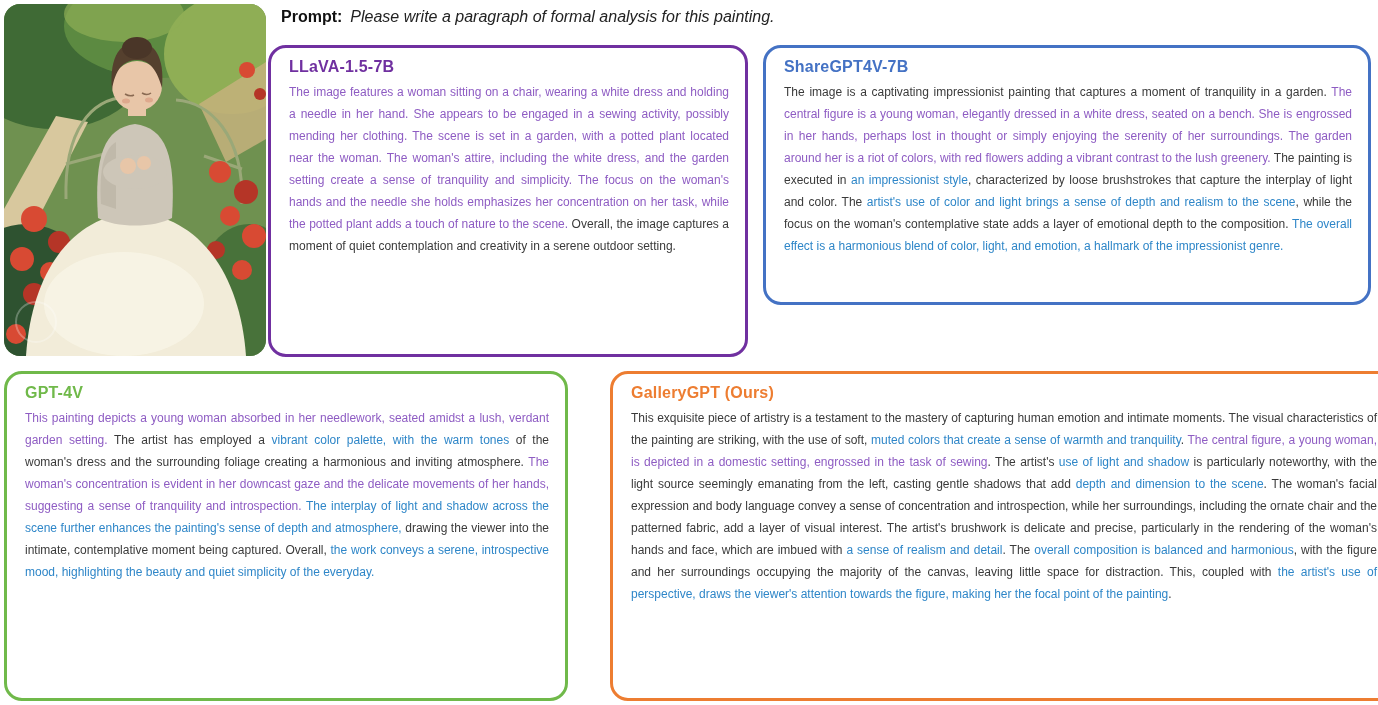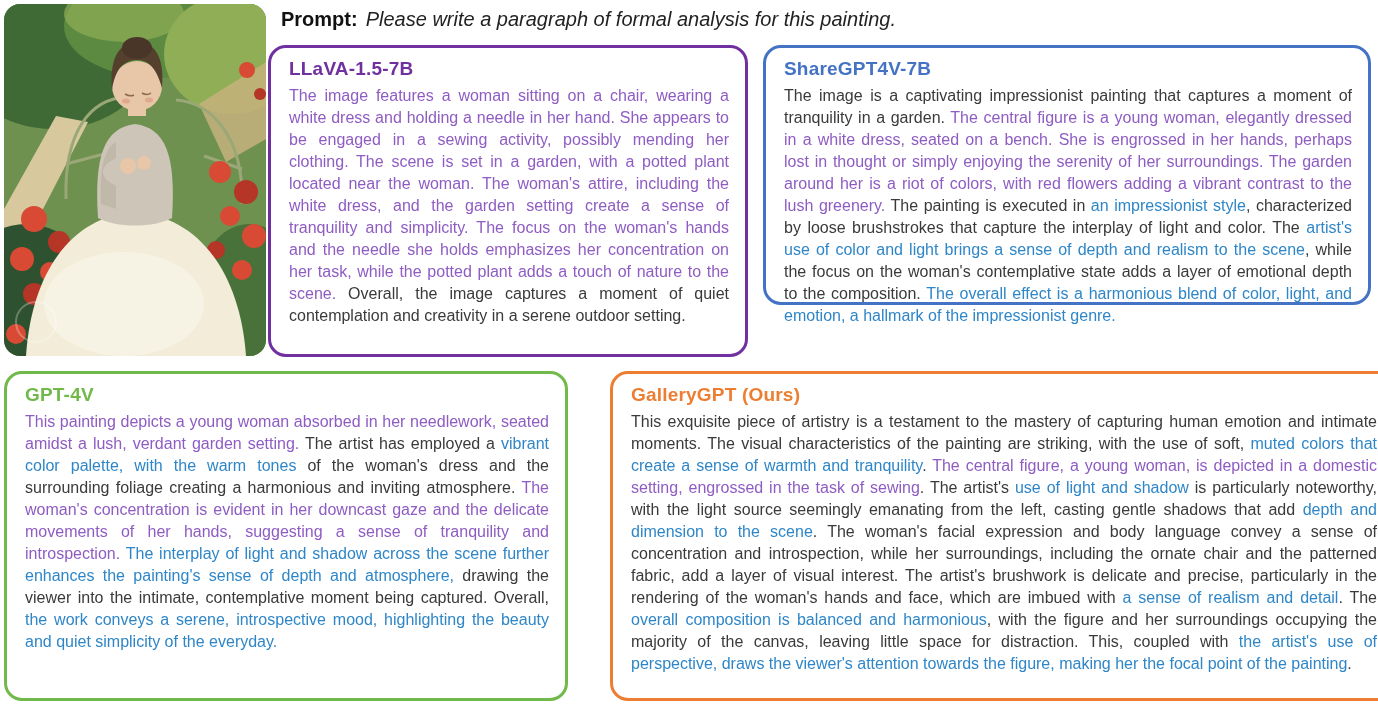--- a/index.html
+++ b/index.html
@@ -7,38 +7,38 @@
     position:relative;width:1378px;height:705px;background:#ffffff;overflow:hidden;
     font-family:"Liberation Sans","DejaVu Sans",sans-serif;
   }
   .painting{
     position:absolute;left:4px;top:4px;width:262px;height:352px;
     border-radius:16px;overflow:hidden;
   }
   .painting svg{display:block;width:100%;height:100%;}
   .prompt{
     position:absolute;left:281px;top:8px;width:1080px;
-    font-size:20px;color:#111;white-space:nowrap;
+    font-size:16px;color:#111;white-space:nowrap;
   }
   .prompt-label{font-weight:bold;margin-right:8px;}
   .prompt-text{font-style:italic;color:#222;}
   .model-box{
     position:absolute;box-sizing:border-box;
     border:3px solid #999;border-radius:18px;background:#fff;
     padding:10px 16px 8px 18px;
   }
   .box-llava{left:268px;top:45px;width:480px;height:312px;}
   .box-sharegpt{left:763px;top:45px;width:608px;height:260px;}
   .box-gpt4v{left:4px;top:371px;width:564px;height:330px;}
   .box-gallerygpt{left:589px;top:371px;width:786px;height:330px;}
   .model-title{
-    margin:0 0 5px 0;font-size:19px;font-weight:bold;letter-spacing:.2px;
+    margin:0 0 5px 0;font-size:16px;font-weight:bold;letter-spacing:.2px;
   }
   .model-text{
-    margin:0;font-size:16px;line-height:22px;text-align:justify;
+    margin:0;font-size:12px;line-height:22px;text-align:justify;
   }
   .seg-black{color:var(--black-text,#3a3a3a);}
   .seg-purple{color:var(--purple-text,#8e5cc3);}
   .seg-blue{color:var(--blue-text,#2e86c8);}
 </style>
 </head>
 <body>
 
 <div class="canvas">
 

